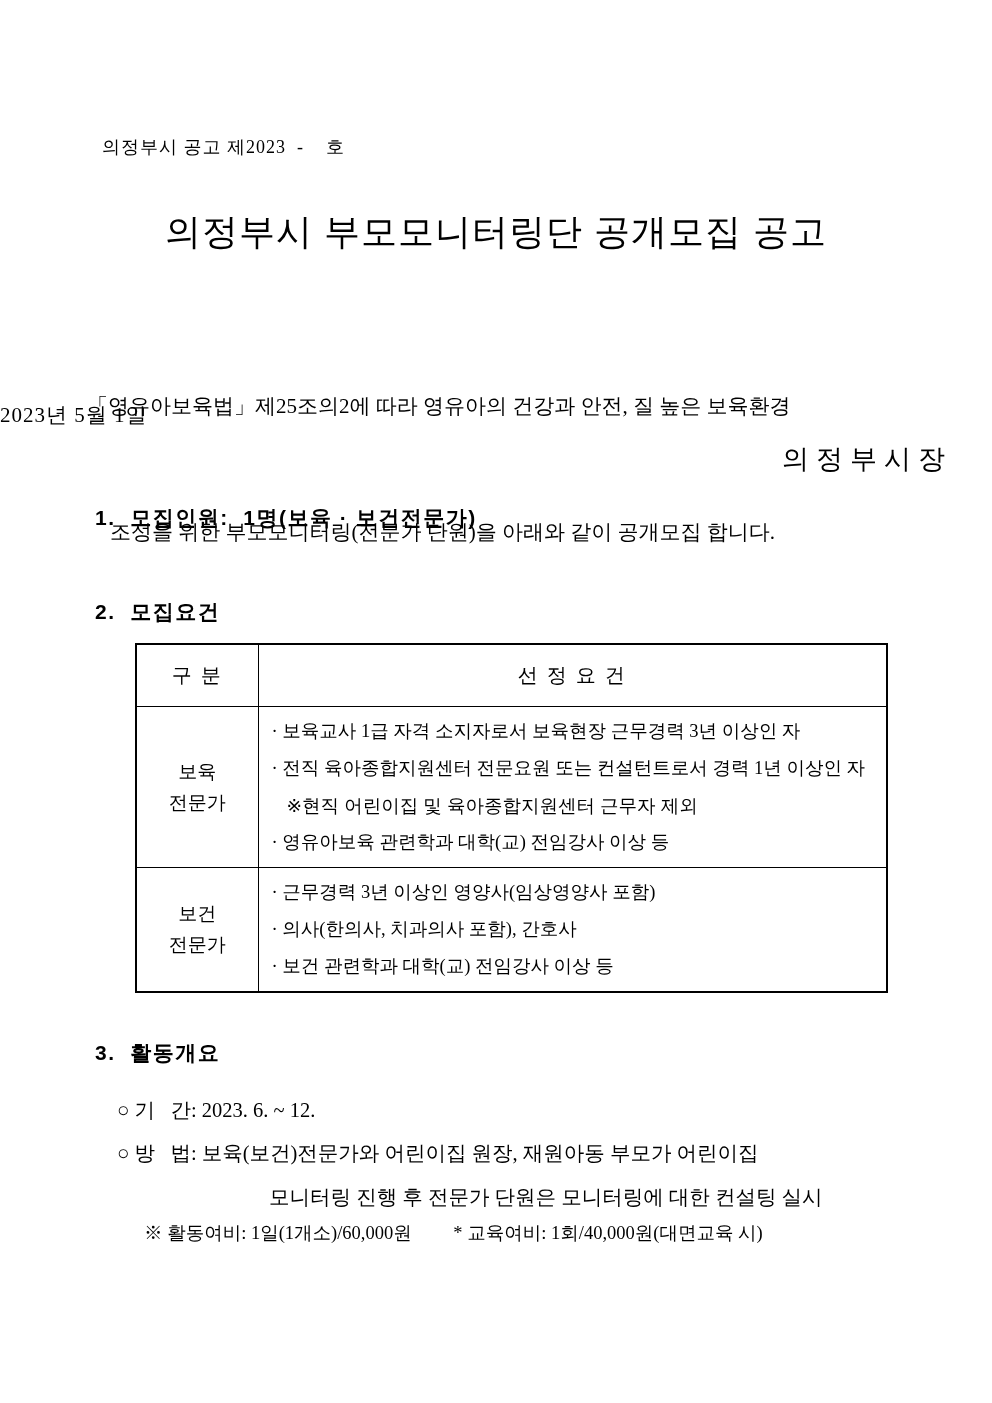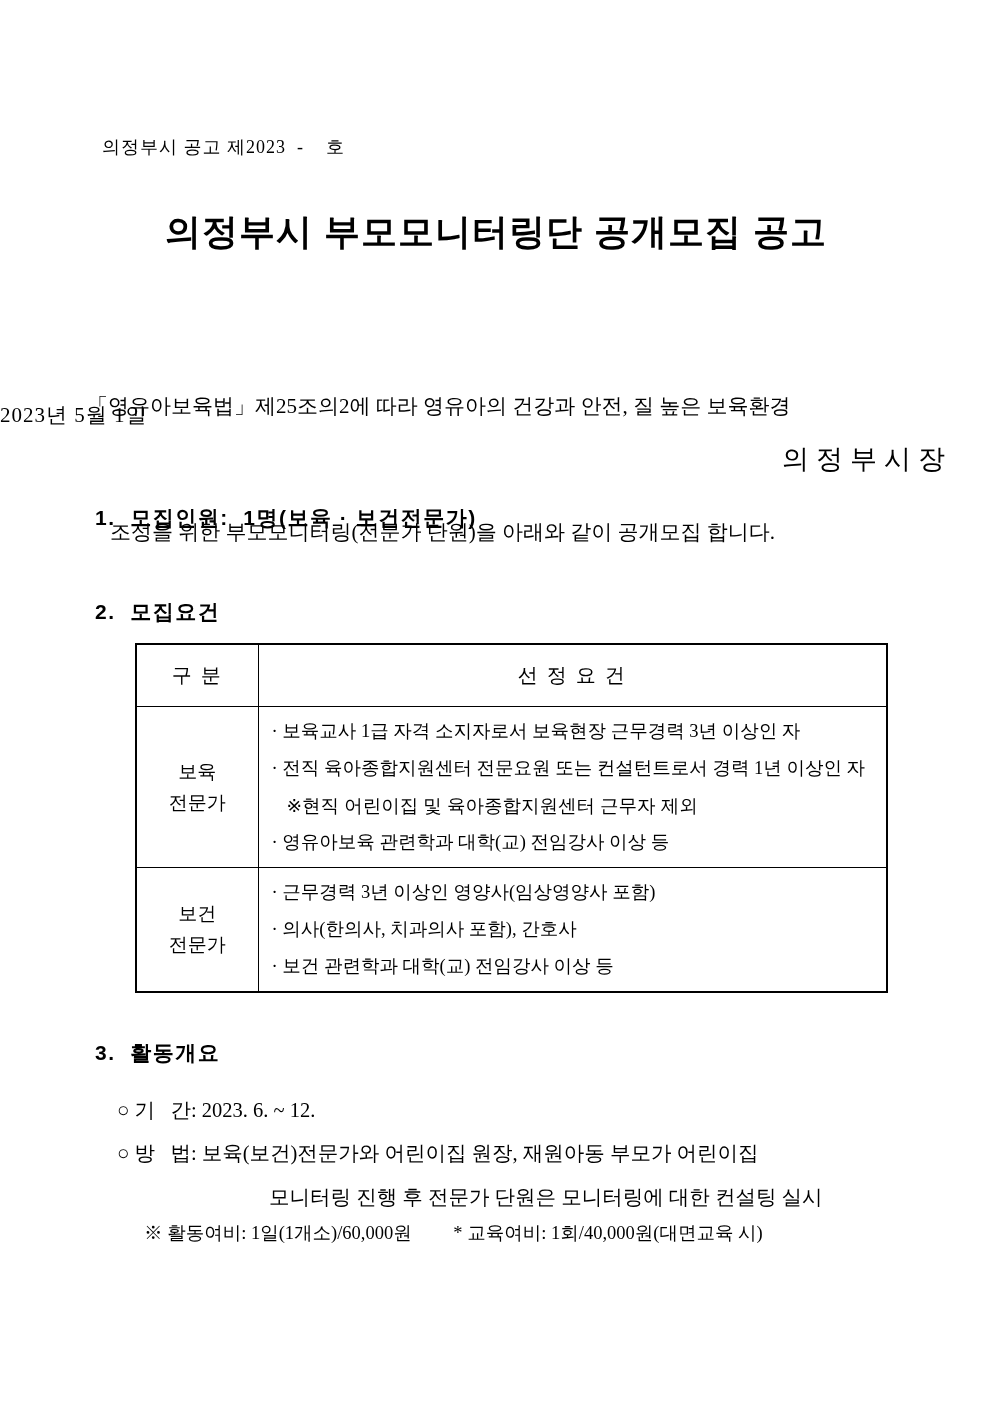--- a/index.html
+++ b/index.html
@@ -16,21 +16,21 @@
 
   .doc-number {
     left: 102px; top: 135px;
     font-size: 18px;
     letter-spacing: 1px;
   }
   .doc-title {
     left: 0; top: 208px; width: 992px;
     text-align: center;
     font-family: "Liberation Sans", "DejaVu Sans", sans-serif;
-    font-weight: bold;
+    font-weight: normal;
     font-size: 36px;
     letter-spacing: 1px;
   }
   .intro {
     left: 87px; top: 301px;
     font-size: 21px;
     line-height: 42px;
   }
   .intro .line2 { padding-left: 23px; }
   .doc-date {

